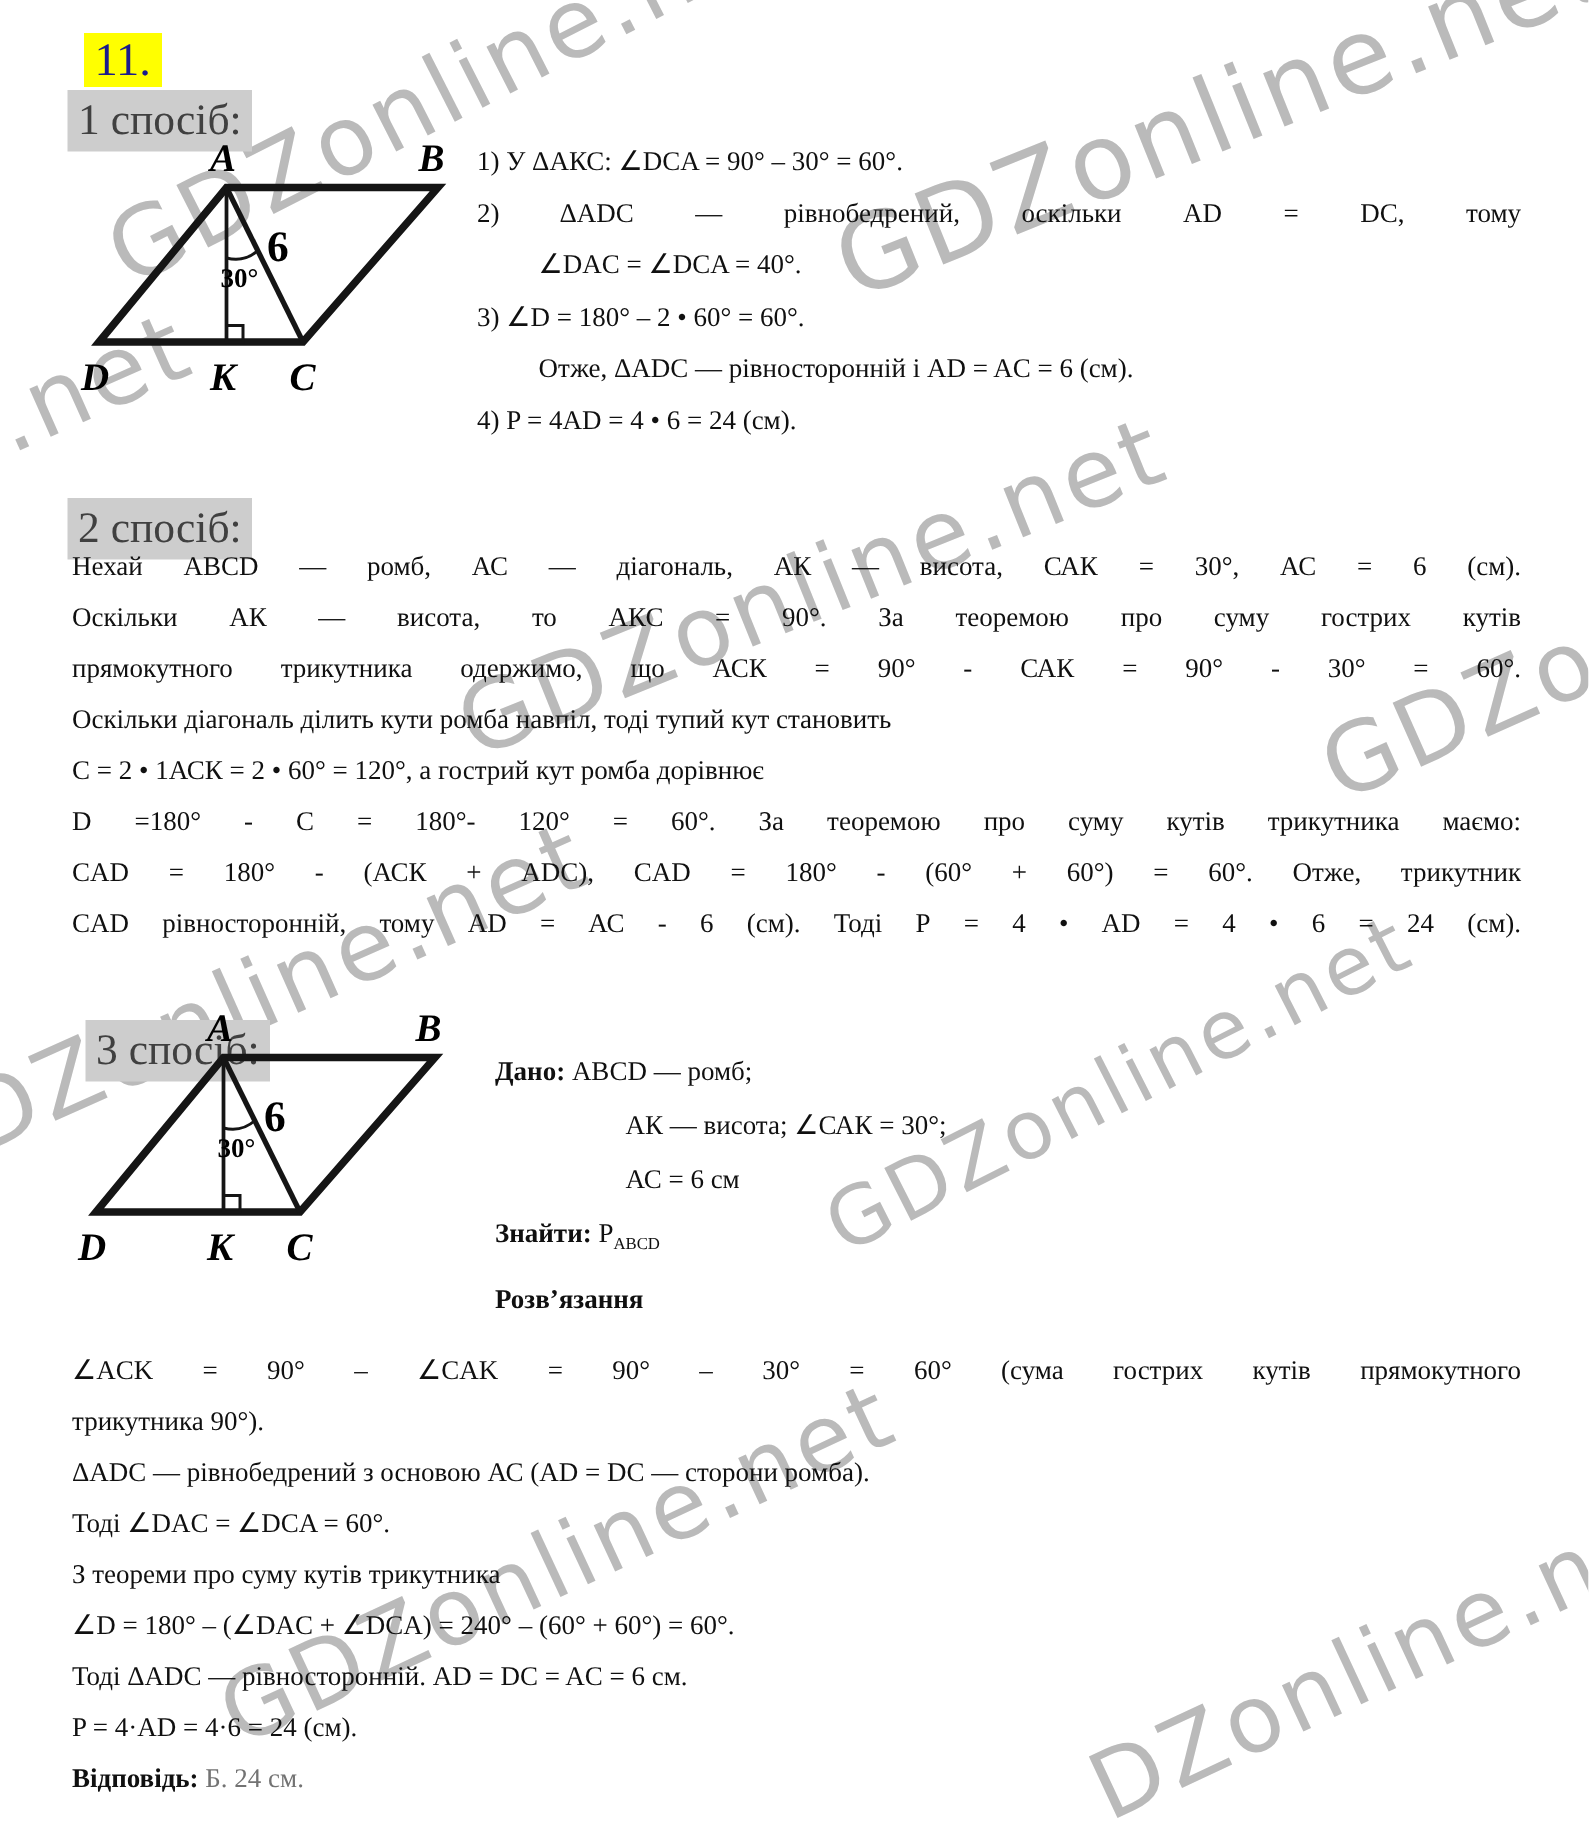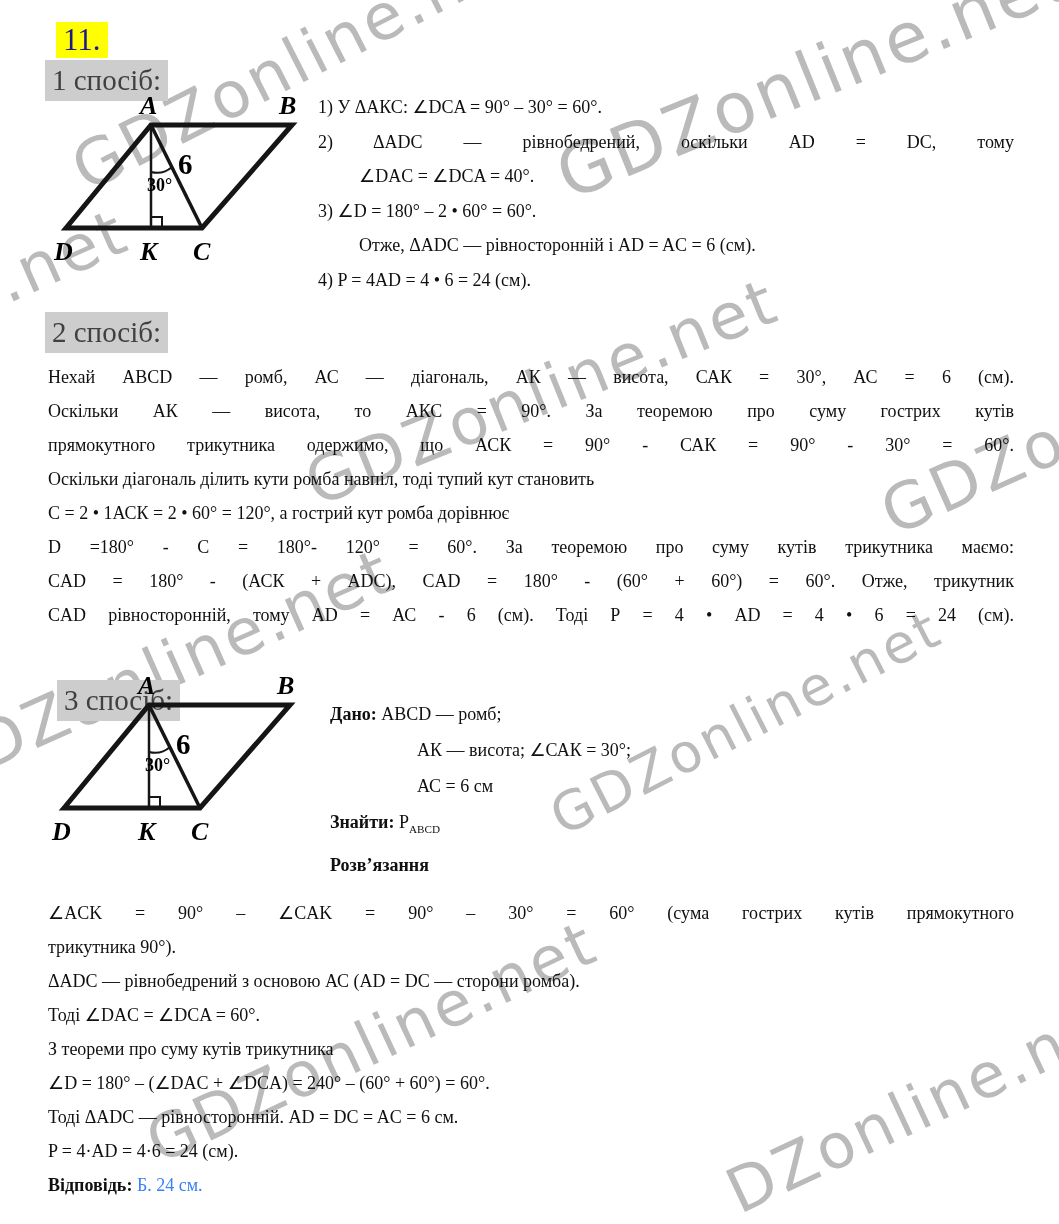--- a/index.html
+++ b/index.html
@@ -11,21 +11,21 @@
       white-space:nowrap;transform-origin:0 0;letter-spacing:3px;}
   
   .layer{position:absolute;z-index:2;}
   .hl-yellow{display:inline-block;background:#ffff00;color:#1b1b8c;font-size:31px;line-height:36px;padding:0 7px;}
   .hl-gray{display:inline-block;background:#cdcdcd;color:#404040;font-weight:normal;font-size:29px;line-height:35px;padding:3px 7px;}
   .txt{font-size:18px;color:#101010;}
   .line{white-space:nowrap;}
   .jl{text-align:justify;text-align-last:justify;white-space:normal;}
   .indent{padding-left:41px;}
   .b{font-weight:bold;}
-  .blue{color:#3b82f6;text-align:right;}
+  .blue{color:#737373;text-align:right;}
   sub{font-size:.62em;}
   svg text{font-family:"Liberation Serif",serif;}
   .vlabel{font-style:italic;font-weight:bold;font-size:26px;}
   .numlabel{font-weight:bold;font-size:29px;}
   .anglabel{font-weight:bold;font-size:18px;}
 </style>
 </head>
 <body>
 
 <div id="page">
@@ -67,21 +67,21 @@
 
   <div class="layer txt" style="left:318px;top:90px;width:696px;line-height:34.5px;">
     <div class="line">1) У ΔАКС: ∠DCA = 90° – 30° = 60°.</div>
     <div class="line jl">2) ΔADC — рівнобедрений, оскільки AD = DC, тому</div>
     <div class="line indent">∠DAC = ∠DCA = 40°.</div>
     <div class="line">3) ∠D = 180° – 2 • 60° = 60°.</div>
     <div class="line indent">Отже, ΔADC — рівносторонній і AD = AC = 6 (см).</div>
     <div class="line">4) P = 4AD = 4 • 6 = 24 (см).</div>
   </div>
 
-  <div class="layer" style="left:45px;top:312px;">
+  <div class="layer" style="left:45px;top:332px;">
     <span class="hl-gray">2 спосіб:</span>
   </div>
 
   <div class="layer txt" style="left:48px;top:360px;width:966px;line-height:34px;">
     <div class="line jl">Нехай ABCD — ромб, АС — діагональ, АК — висота, САК = 30°, АС = 6 (см).</div>
     <div class="line jl">Оскільки АК — висота, то АКС = 90°. За теоремою про суму гострих кутів</div>
     <div class="line jl">прямокутного трикутника одержимо, що АСК = 90° - САК = 90° - 30° = 60°.</div>
     <div class="line">Оскільки діагональ ділить кути ромба навпіл, тоді тупий кут становить</div>
     <div class="line">С = 2 • 1АСК = 2 • 60° = 120°, а гострий кут ромба дорівнює</div>
     <div class="line jl">D =180° - С = 180°- 120° = 60°. За теоремою про суму кутів трикутника маємо:</div>

